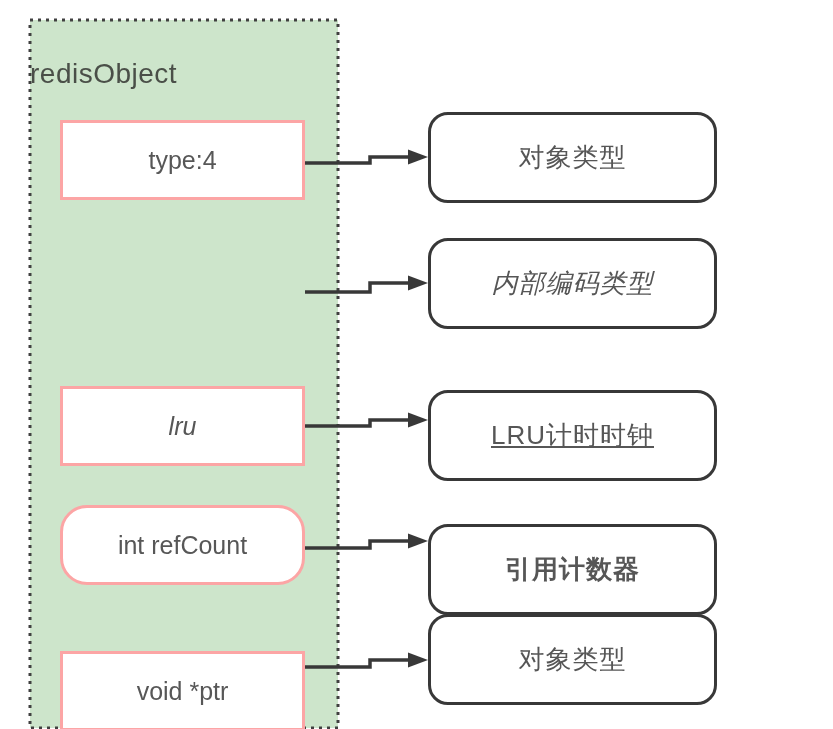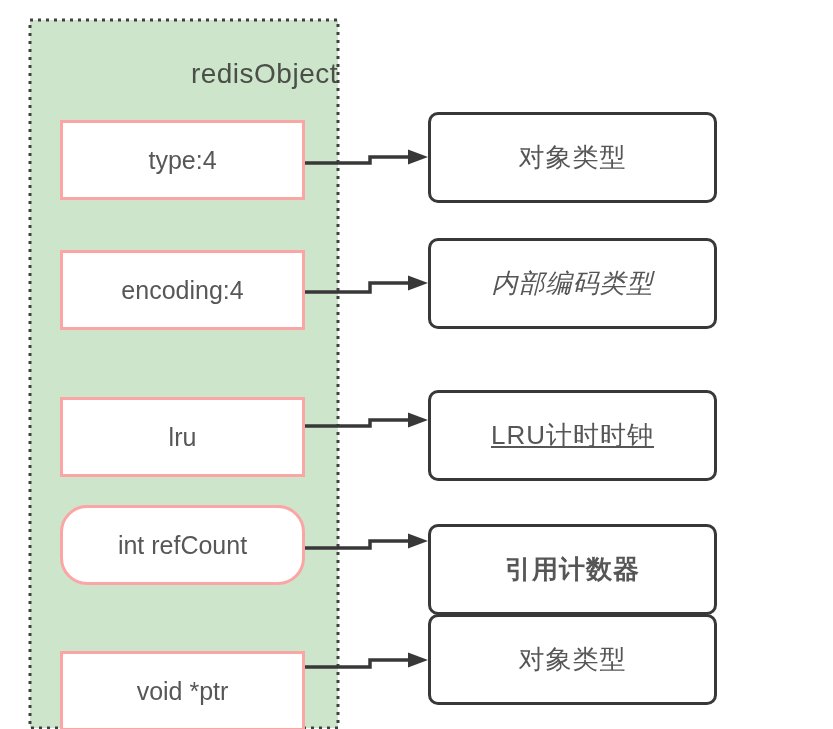--- a/index.html
+++ b/index.html
@@ -21,21 +21,21 @@
     top: 20px;
     width: 308px;
     height: 708px;
     background: #cde5cb;
   }
   .struct-title {
     position: absolute;
     left: 30px;
     top: 58px;
     width: 308px;
-    text-align: right;
+    text-align: left;
     font-size: 28px;
     color: #4a4f48;
     letter-spacing: 0.5px;
   }
   .field-box {
     position: absolute;
     left: 60px;
     width: 245px;
     height: 80px;
     background: #ffffff;
@@ -47,32 +47,32 @@
     font-size: 25px;
     color: #575757;
   }
   .desc-box {
     position: absolute;
     left: 428px;
     width: 289px;
     height: 91px;
     background: #ffffff;
     border: 3px solid #383838;
-    border-radius: 10px;
+    border-radius: 20px;
     box-sizing: border-box;
     display: flex;
     align-items: center;
     justify-content: center;
     font-size: 26px;
     color: #565656;
     letter-spacing: 1px;
   }
   .row1-left  { top: 120px; }
   .row2-left  { top: 250px; }
-  .row3-left  { top: 397px; }
+  .row3-left  { top: 386px; font-style: italic; }
   .row4-left  { top: 505px; border-radius: 27px; }
   .row5-left  { top: 651px; }
   .row1-right { top: 112px; }
   .row2-right { top: 238px; font-style: italic; }
   .row3-right { top: 390px; text-decoration: underline; }
   .row4-right { top: 524px; font-weight: bold; }
   .row5-right { top: 614px; }
   .overlay-svg {
     position: absolute;
     left: 0;
@@ -115,21 +115,20 @@
 
     <g stroke="#383838" stroke-width="3.5" fill="none">
       <path d="M305,667 H370 V660 H409"></path>
       <polygon points="408,652.5 408,667.5 428,660" fill="#383838" stroke="none"></polygon>
     </g>
   </svg>
 
   <div class="struct-title">redisObject</div>
 
   <div class="field-box row1-left">type:4</div>
-  <div class="field-box row2-left">encoding:4</div>
   <div class="field-box row3-left">lru</div>
   <div class="field-box row4-left">int refCount</div>
   <div class="field-box row5-left">void *ptr</div>
 
   <div class="desc-box row1-right">对象类型</div>
   <div class="desc-box row2-right">内部编码类型</div>
   <div class="desc-box row3-right">LRU计时时钟</div>
   <div class="desc-box row4-right">引用计数器</div>
   <div class="desc-box row5-right">对象类型</div>
 

